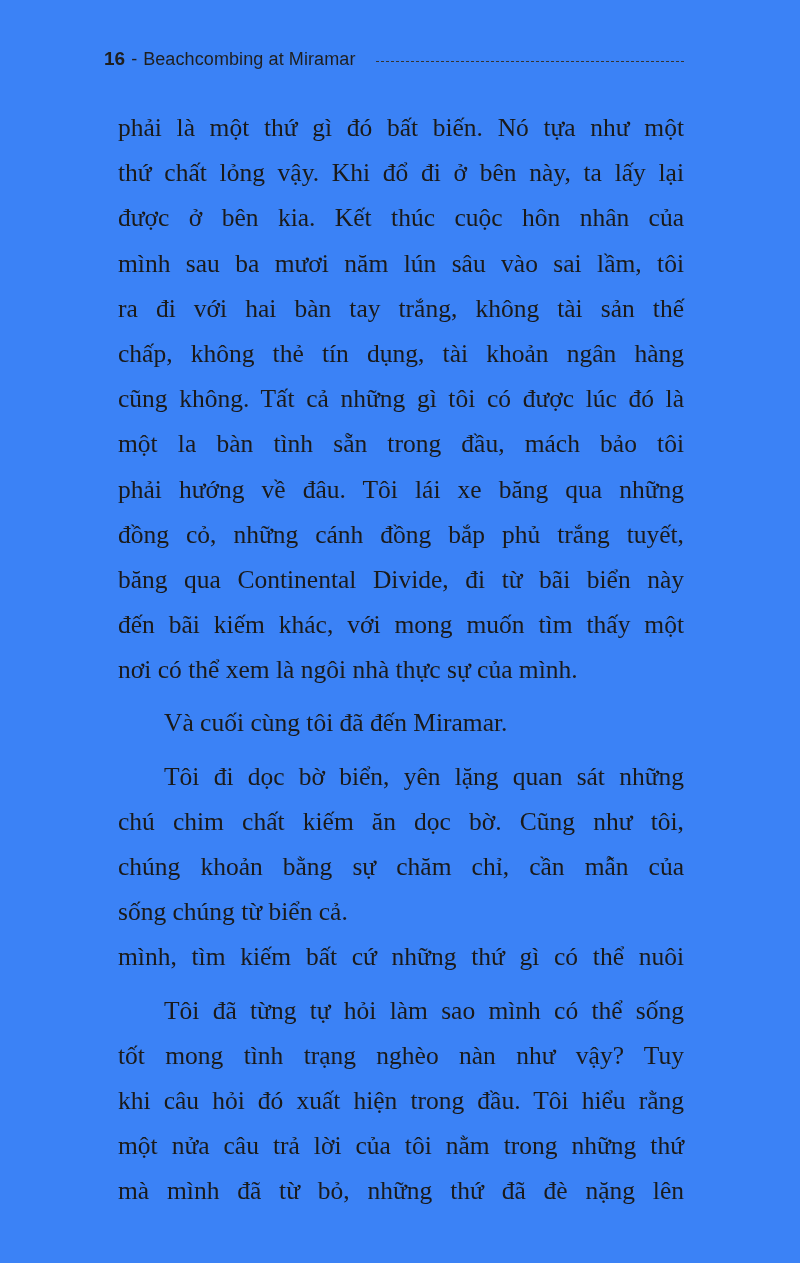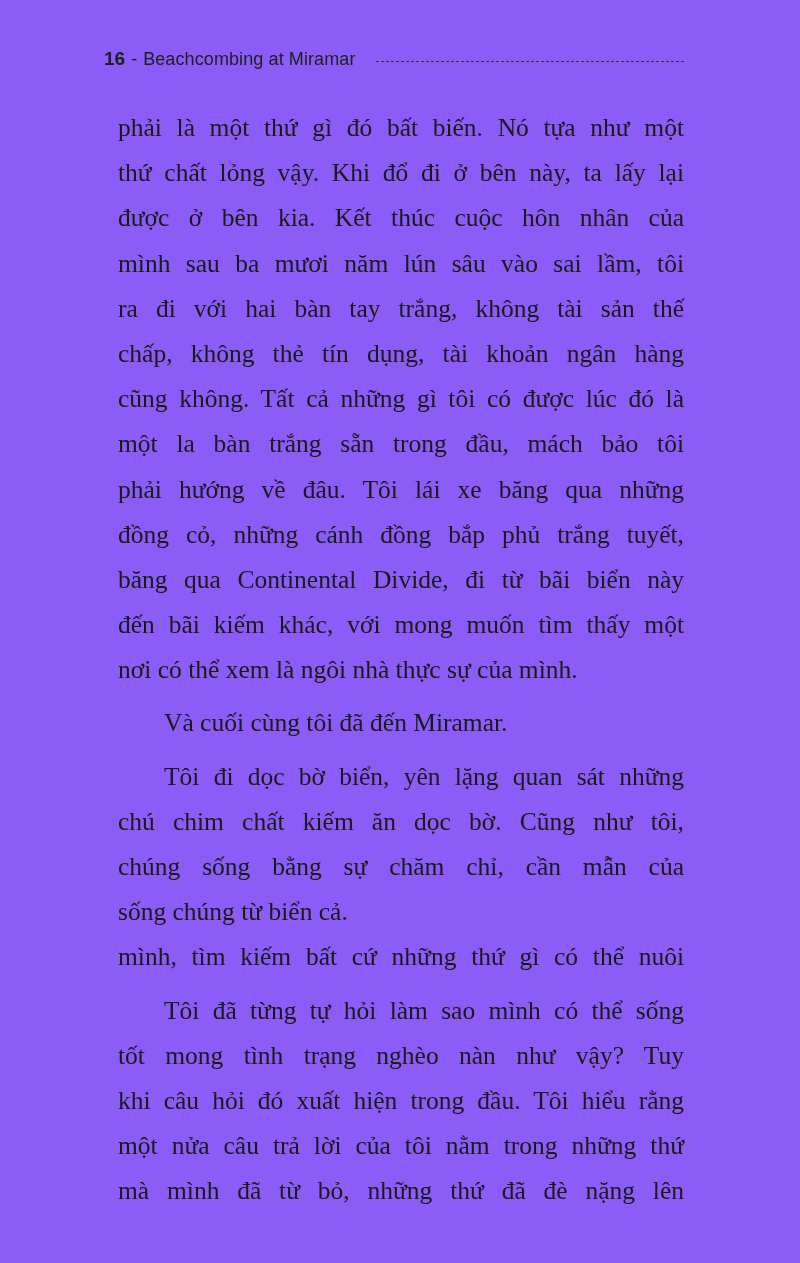--- a/index.html
+++ b/index.html
@@ -12,21 +12,21 @@
       height: 1263px;
       position: relative;
       overflow: hidden;
       color: #1a1a1a;
     }
     .page {
       position: absolute;
       left: 0; top: 0;
       width: 800px;
       height: 1263px;
-      background: #8b5cf6;
+      background: #3b82f6;
     }
     .running-head {
       position: absolute;
       left: 104px;
       top: 44px;
       width: 580px;
       height: 30px;
       display: flex;
       align-items: center;
       font-family: "Liberation Sans", sans-serif;
@@ -97,38 +97,38 @@
   <div class="body-text">
 
     <div>
       <span class="line">phải là một thứ gì đó bất biến. Nó tựa như một</span>
       <span class="line">thứ chất lỏng vậy. Khi đổ đi ở bên này, ta lấy lại</span>
       <span class="line">được ở bên kia. Kết thúc cuộc hôn nhân của</span>
       <span class="line">mình sau ba mươi năm lún sâu vào sai lầm, tôi</span>
       <span class="line">ra đi với hai bàn tay trắng, không tài sản thế</span>
       <span class="line">chấp, không thẻ tín dụng, tài khoản ngân hàng</span>
       <span class="line">cũng không. Tất cả những gì tôi có được lúc đó là</span>
-      <span class="line">một la bàn trắng sẵn trong đầu, mách bảo tôi</span>
+      <span class="line">một la bàn tình sẵn trong đầu, mách bảo tôi</span>
       <span class="line">phải hướng về đâu. Tôi lái xe băng qua những</span>
       <span class="line">đồng cỏ, những cánh đồng bắp phủ trắng tuyết,</span>
       <span class="line">băng qua Continental Divide, đi từ bãi biển này</span>
       <span class="line">đến bãi kiếm khác, với mong muốn tìm thấy một</span>
       <span class="line last">nơi có thể xem là ngôi nhà thực sự của mình.</span>
     </div>
     <span class="para-gap"></span>
 
     <div>
       <span class="line last indent">Và cuối cùng tôi đã đến Miramar.</span>
     </div>
     <span class="para-gap"></span>
 
     <div>
       <span class="line indent">Tôi đi dọc bờ biển, yên lặng quan sát những</span>
       <span class="line">chú chim chất kiếm ăn dọc bờ. Cũng như tôi,</span>
-      <span class="line">chúng sống bằng sự chăm chỉ, cần mẫn của</span>
+      <span class="line">chúng khoản bằng sự chăm chỉ, cần mẫn của</span>
       <span class="line last">sống chúng từ biển cả.</span>
       <span class="line">mình, tìm kiếm bất cứ những thứ gì có thể nuôi</span>
     </div>
     <span class="para-gap"></span>
 
     <div>
       <span class="line indent">Tôi đã từng tự hỏi làm sao mình có thể sống</span>
       <span class="line">tốt mong tình trạng nghèo nàn như vậy? Tuy</span>
       <span class="line">khi câu hỏi đó xuất hiện trong đầu. Tôi hiểu rằng</span>
       <span class="line">một nửa câu trả lời của tôi nằm trong những thứ</span>

